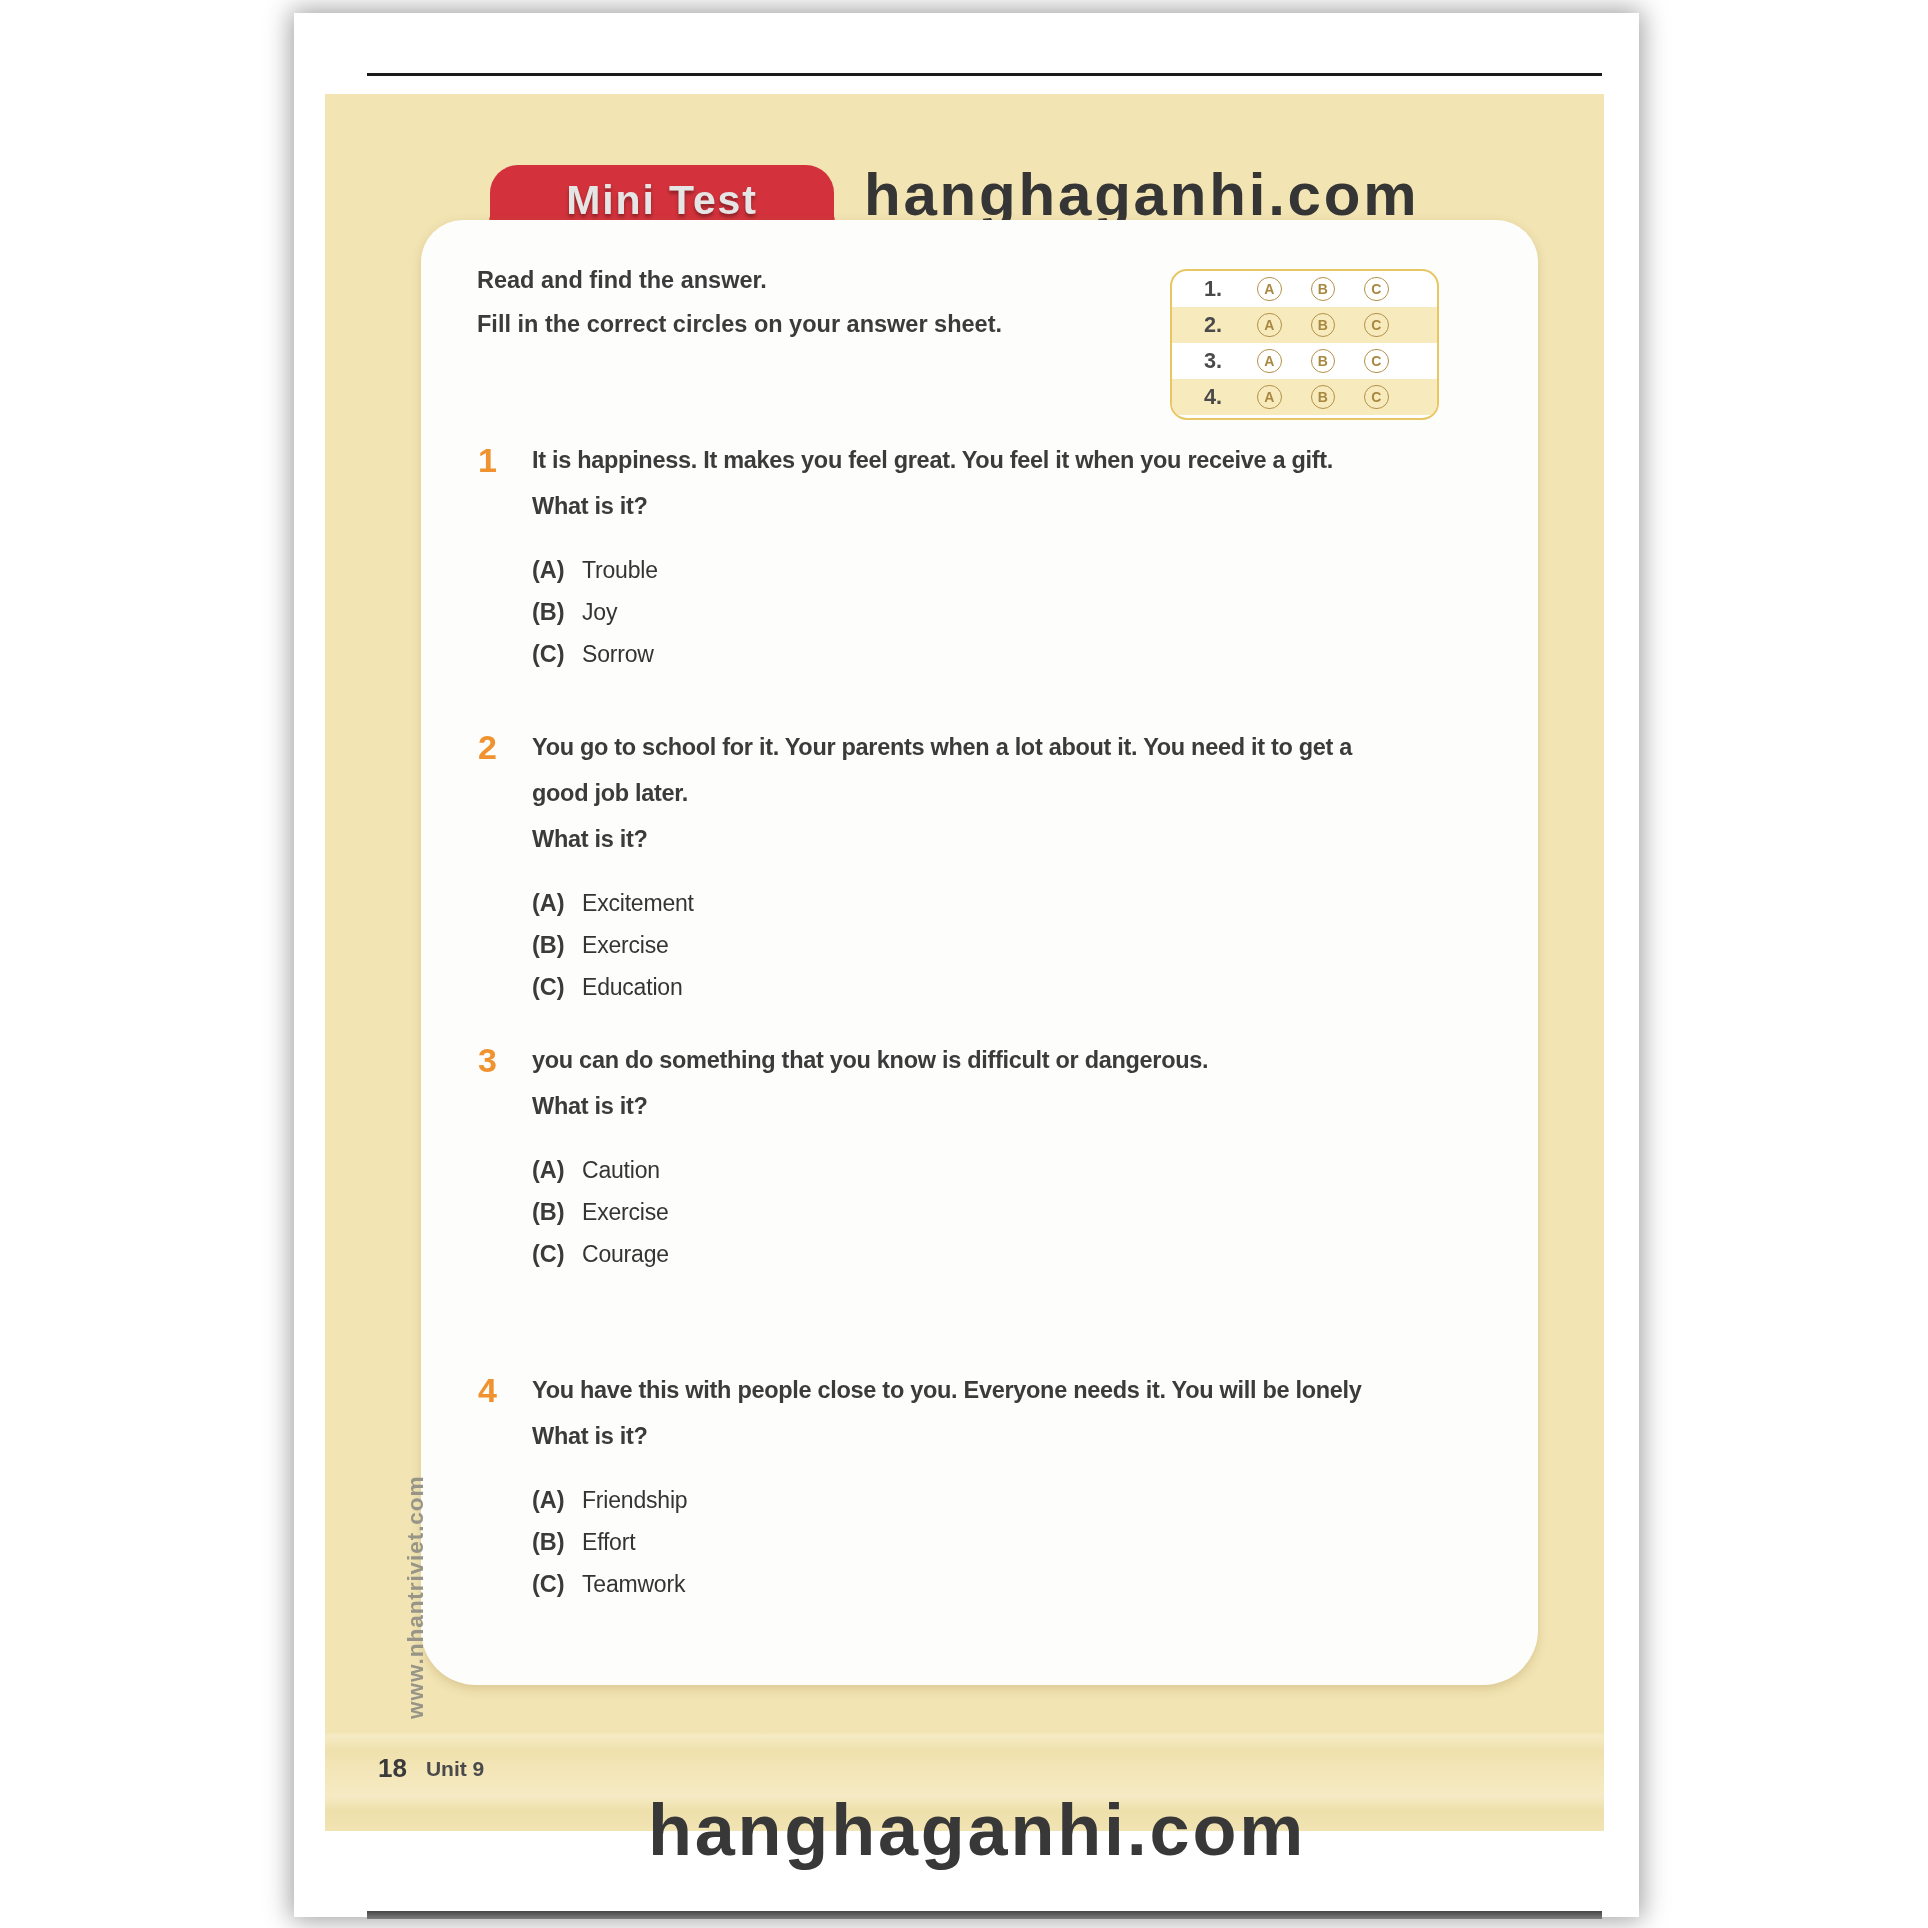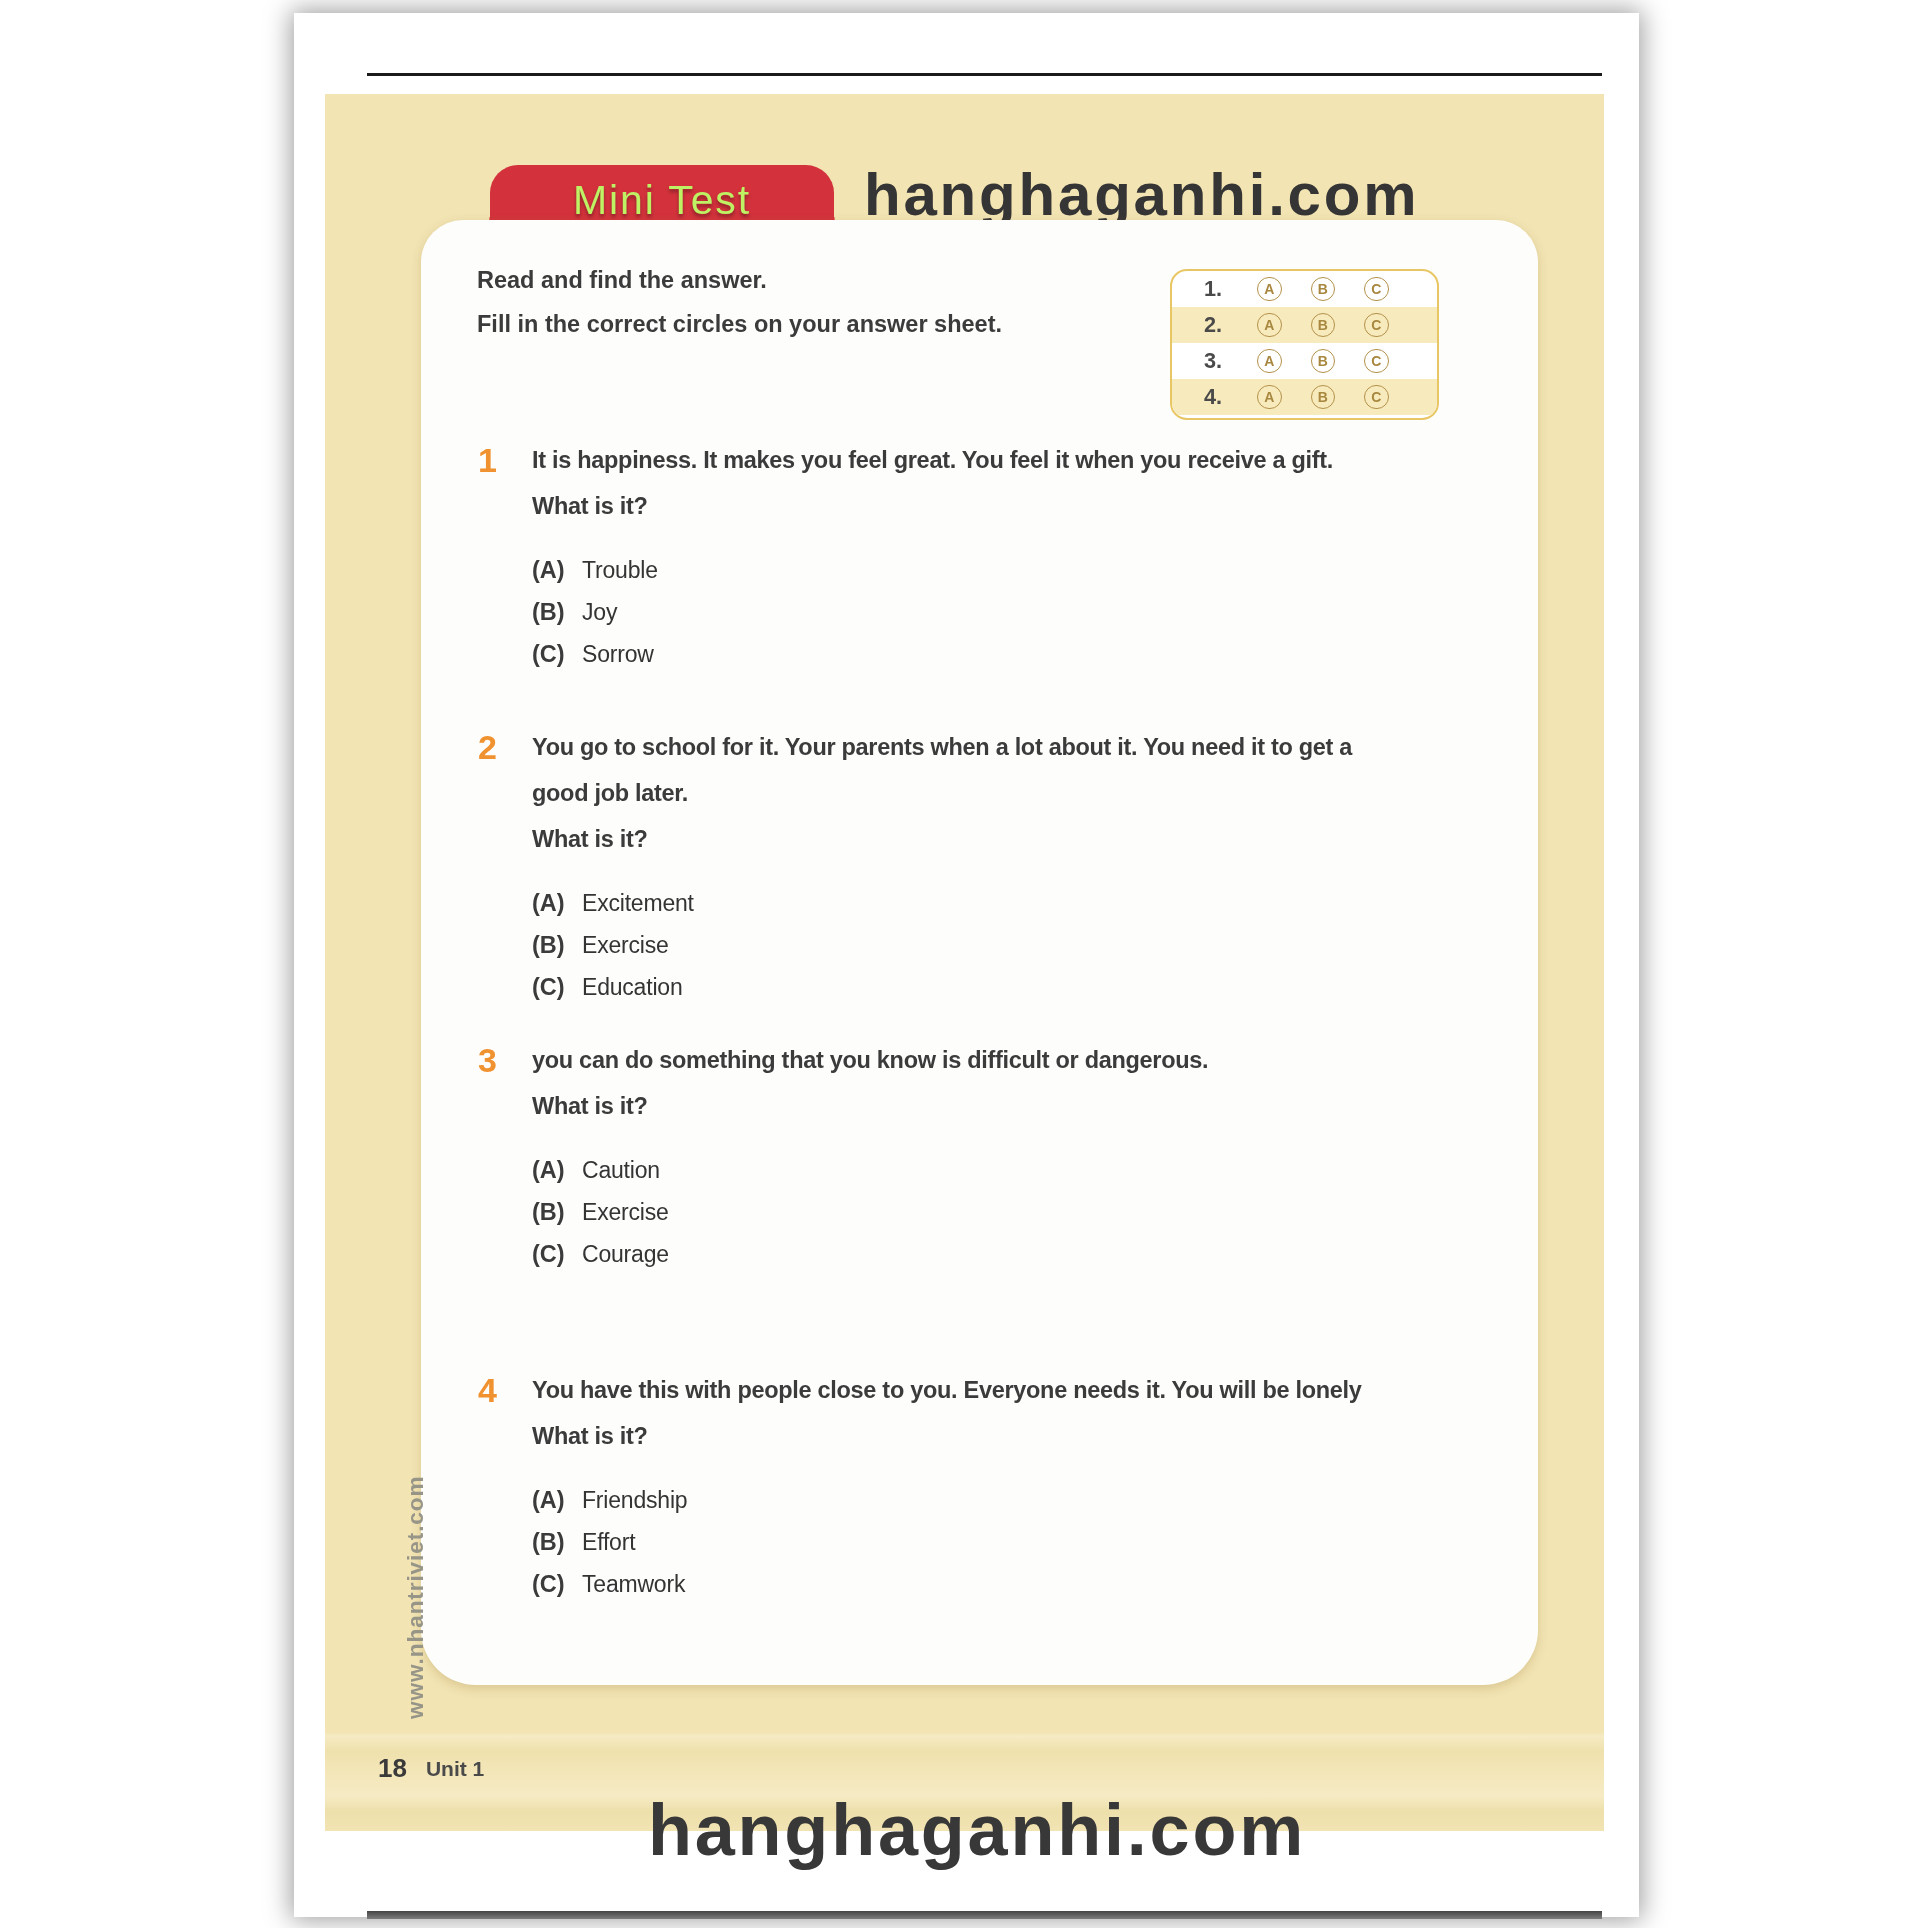--- a/index.html
+++ b/index.html
@@ -47,21 +47,21 @@
   }
   .tab::before {
     content:''; position:absolute; left:-19px; bottom:0; width:19px; height:19px;
     background:radial-gradient(circle 19px at 0 0, rgba(211,50,60,0) 18px, #d3323c 19px);
   }
   .tab::after {
     content:''; position:absolute; right:-19px; bottom:0; width:19px; height:19px;
     background:radial-gradient(circle 19px at 100% 0, rgba(211,50,60,0) 18px, #d3323c 19px);
   }
   .tab-label {
-    color:#bef264; font-size:41px; font-weight:400; letter-spacing:1.9px;
+    color:#e5e5e5; font-size:41px; font-weight:700; letter-spacing:1.9px;
     text-shadow:0 2.8px 3.8px rgba(0,0,0,0.35);
   }
 
   
   .wm-top {
     position:absolute; left:539px; top:66px;
     font-size:60px; font-weight:700; letter-spacing:2.8px; color:#353535;
     white-space:nowrap;
   }
   .wm-bottom {
@@ -266,21 +266,21 @@
           </div>
         </div>
       </div>
 
     </div>
 
     <div class="side-wm">www.nhantriviet.com</div>
 
     <div class="footer">
       <span class="page-num">18</span>
-      <span class="unit-label">Unit 1</span>
+      <span class="unit-label">Unit 9</span>
     </div>
 
   </div>
 
   <div class="wm-bottom">hanghaganhi.com</div>
 
   <div class="bottom-bar"></div>
 
 </div>
 

